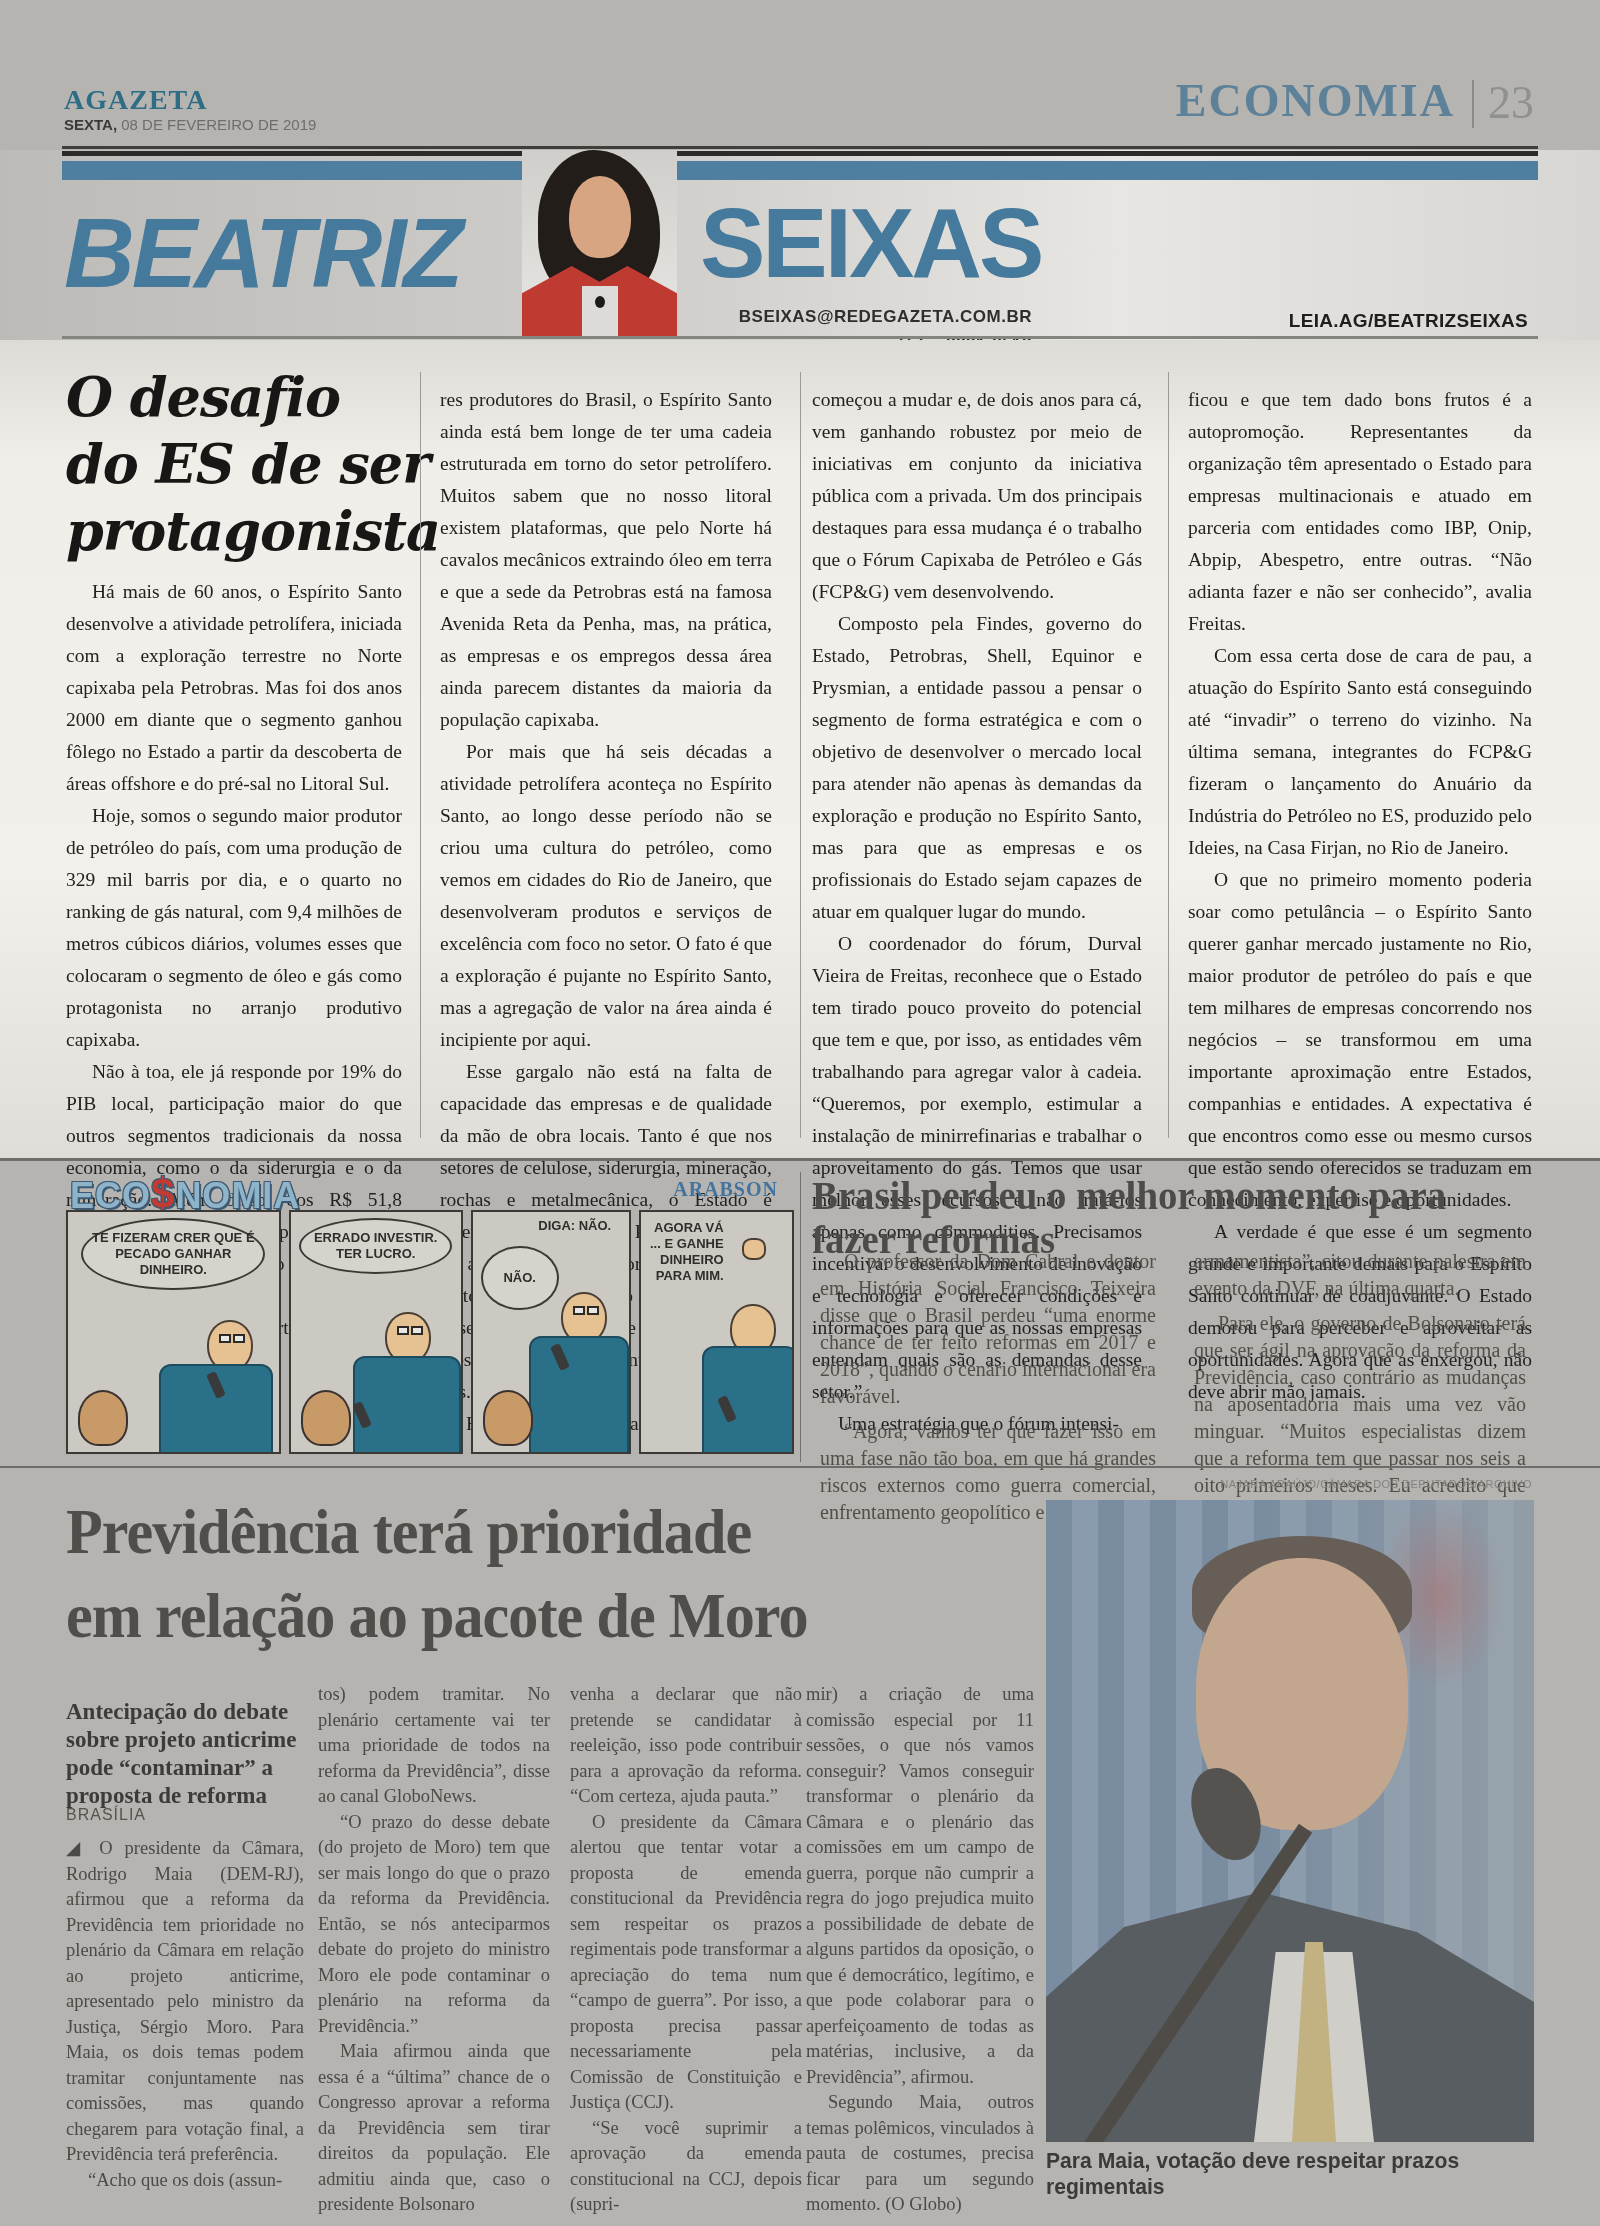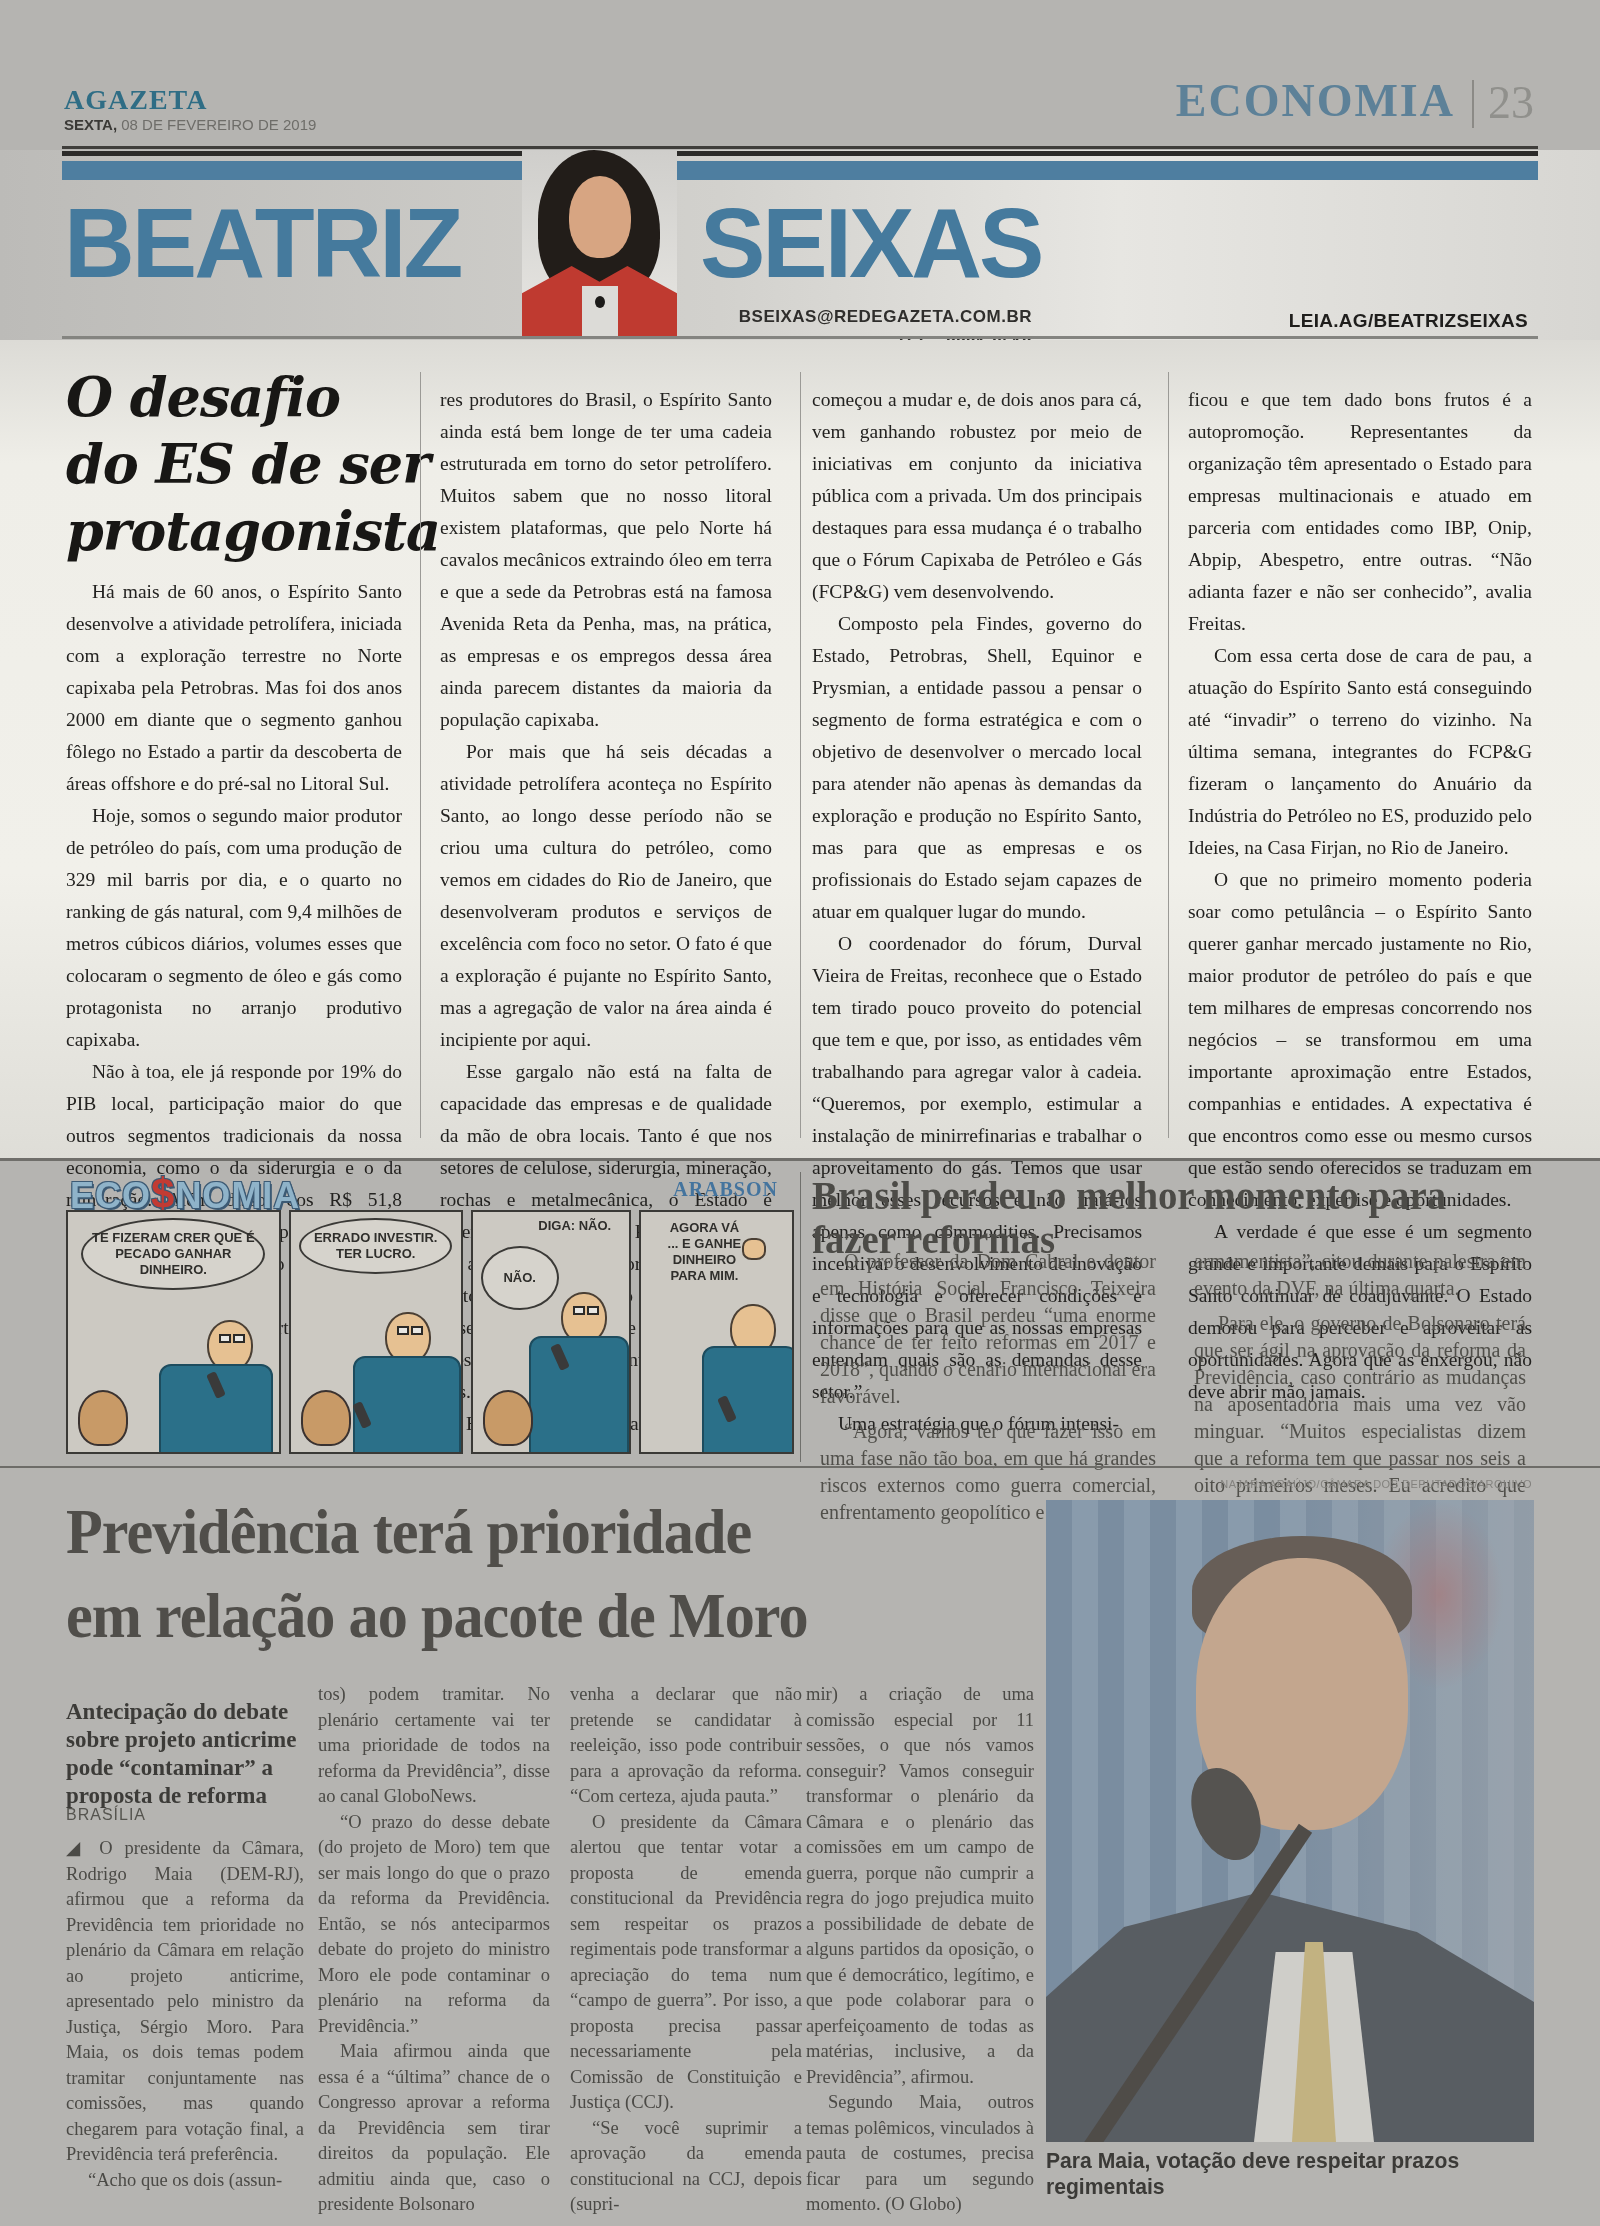--- a/index.html
+++ b/index.html
@@ -16,21 +16,21 @@
   .sec-divider{left:1472px;top:80px;width:2px;height:48px;background:#8b8a86;}
   .page-no{left:1488px;top:76px;font:400 46px "Liberation Serif",serif;color:#90908c;}
   .header-rule{left:62px;top:146px;width:1476px;height:3px;background:#3f3e3b;}
 
   
   .mast-bg{left:0;top:150px;width:1600px;height:190px;
        background:linear-gradient(90deg,#bcbbb8,#d2d1cd 45%,#e7e6e2 70%,#d7d6d2);}
   .mast-blackline{left:62px;top:151px;width:1476px;height:5px;background:#2c2b29;}
   .mast-bluebar{left:62px;top:161px;width:1476px;height:19px;background:#4e7ea0;}
   .mast-name{font:bold 98px "Liberation Sans",sans-serif;color:#457a9d;letter-spacing:-3px;line-height:1;}
-  .name-first{left:64px;top:194px;}
+  .name-first{left:64px;top:204px;font-style:italic;}
   .name-last{left:700px;top:194px;}
   .mast-contact{left:612px;top:303px;width:420px;text-align:right;
        font:bold 17px "Liberation Sans",sans-serif;color:#2f2e2c;letter-spacing:.5px;line-height:27px;}
   .mast-url{left:1108px;top:310px;width:420px;text-align:right;
        font:bold 19px "Liberation Sans",sans-serif;color:#1f1e1c;letter-spacing:.3px;}
   .mast-rule{left:62px;top:336px;width:1476px;height:3px;background:#848480;}
   .columnist-photo{left:522px;top:150px;width:155px;height:188px;overflow:hidden;
        background:linear-gradient(180deg,#cfcecb,#e8e7e3);}
   .cp-hair{position:absolute;left:16px;top:0px;width:122px;height:152px;background:#221d19;
        border-radius:46% 54% 42% 42%;}
@@ -66,21 +66,21 @@
   .comic-panels{left:66px;top:1210px;width:728px;height:244px;display:flex;gap:8px;border-radius:26px;}
   .panel{position:relative;background:#ccc9c2;border:2px solid #3a3936;overflow:hidden;}
   .p1{width:218px;} .p2{width:176px;} .p3{width:162px;} .p4{width:156px;}
   .bubble{position:relative;margin:6px auto 0;padding:10px 8px;text-align:center;
       font:bold 13px "Liberation Sans",sans-serif;color:#2f2e2b;line-height:16px;}
   .bubble.oval{border:2px solid #3a3936;border-radius:50%;background:#d6d3cc;width:78%;}
   .bubble.circle{border:2px solid #3a3936;border-radius:50%;background:#d6d3cc;
       width:58px;height:40px;display:flex;align-items:center;justify-content:center;margin:34px 0 0 8px;}
   .b-right{position:absolute;top:6px;right:6px;width:62%;text-align:center;
       font:bold 13px "Liberation Sans",sans-serif;color:#2f2e2b;line-height:16px;}
-  .b-left{position:absolute;top:8px;left:24px;width:52%;text-align:center;
+  .b-left{position:absolute;top:8px;left:4px;width:52%;text-align:right;
       font:bold 13px "Liberation Sans",sans-serif;color:#2f2e2b;line-height:16px;}
   .char-int{position:absolute;bottom:6px;left:10px;width:46px;height:52px;background:#c89a67;
       border:2px solid #3a3230;border-radius:50% 50% 40% 40%;}
   .char-spk-head{position:absolute;width:42px;height:48px;background:#e6c192;border:2px solid #4a3f34;border-radius:48%;}
   .char-spk-body{position:absolute;background:#2b7089;border:2px solid #1d4c5e;border-radius:12px 12px 0 0;}
   .char-glasses{position:absolute;width:26px;height:9px;display:flex;gap:2px;}
   .char-glasses i{flex:1;background:#e8e7e3;border:2px solid #2c2a27;}
   .char-mic{position:absolute;width:10px;height:26px;background:#3a3a3a;border-radius:3px;transform:rotate(-24deg);}
   .char-fist{position:absolute;width:20px;height:18px;background:#e6c192;border:2px solid #4a3f34;border-radius:40%;}
 

